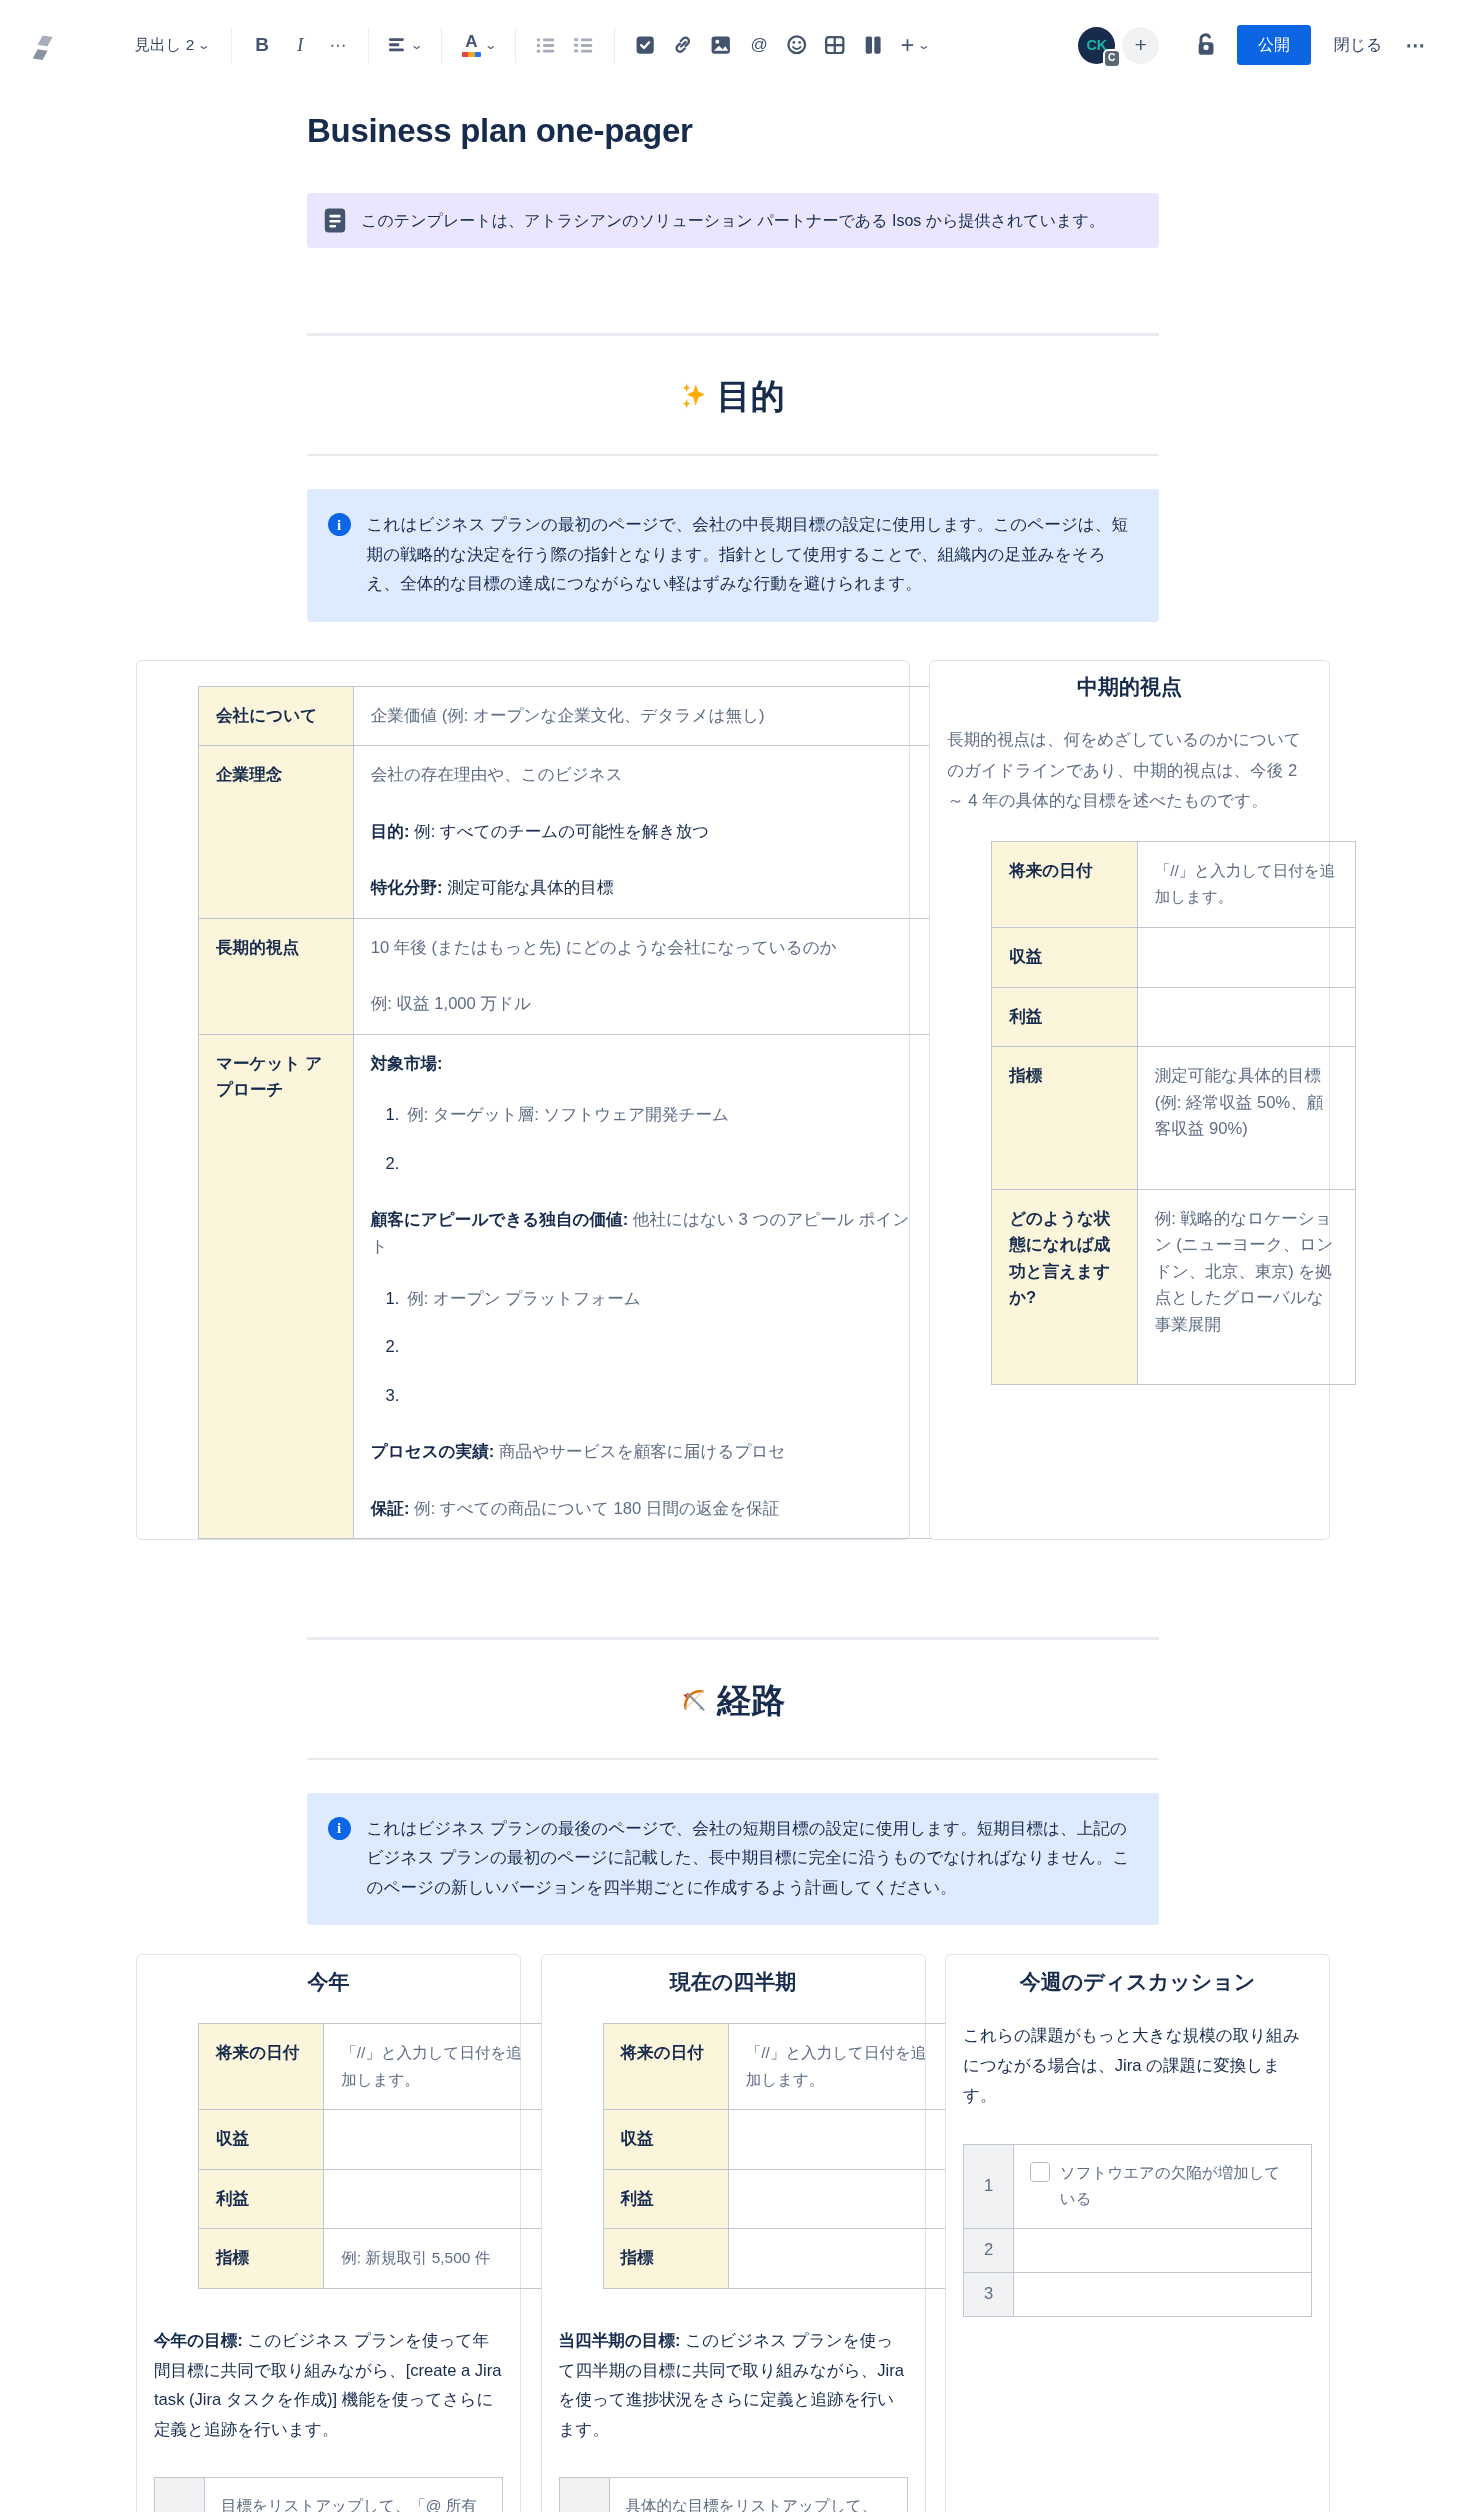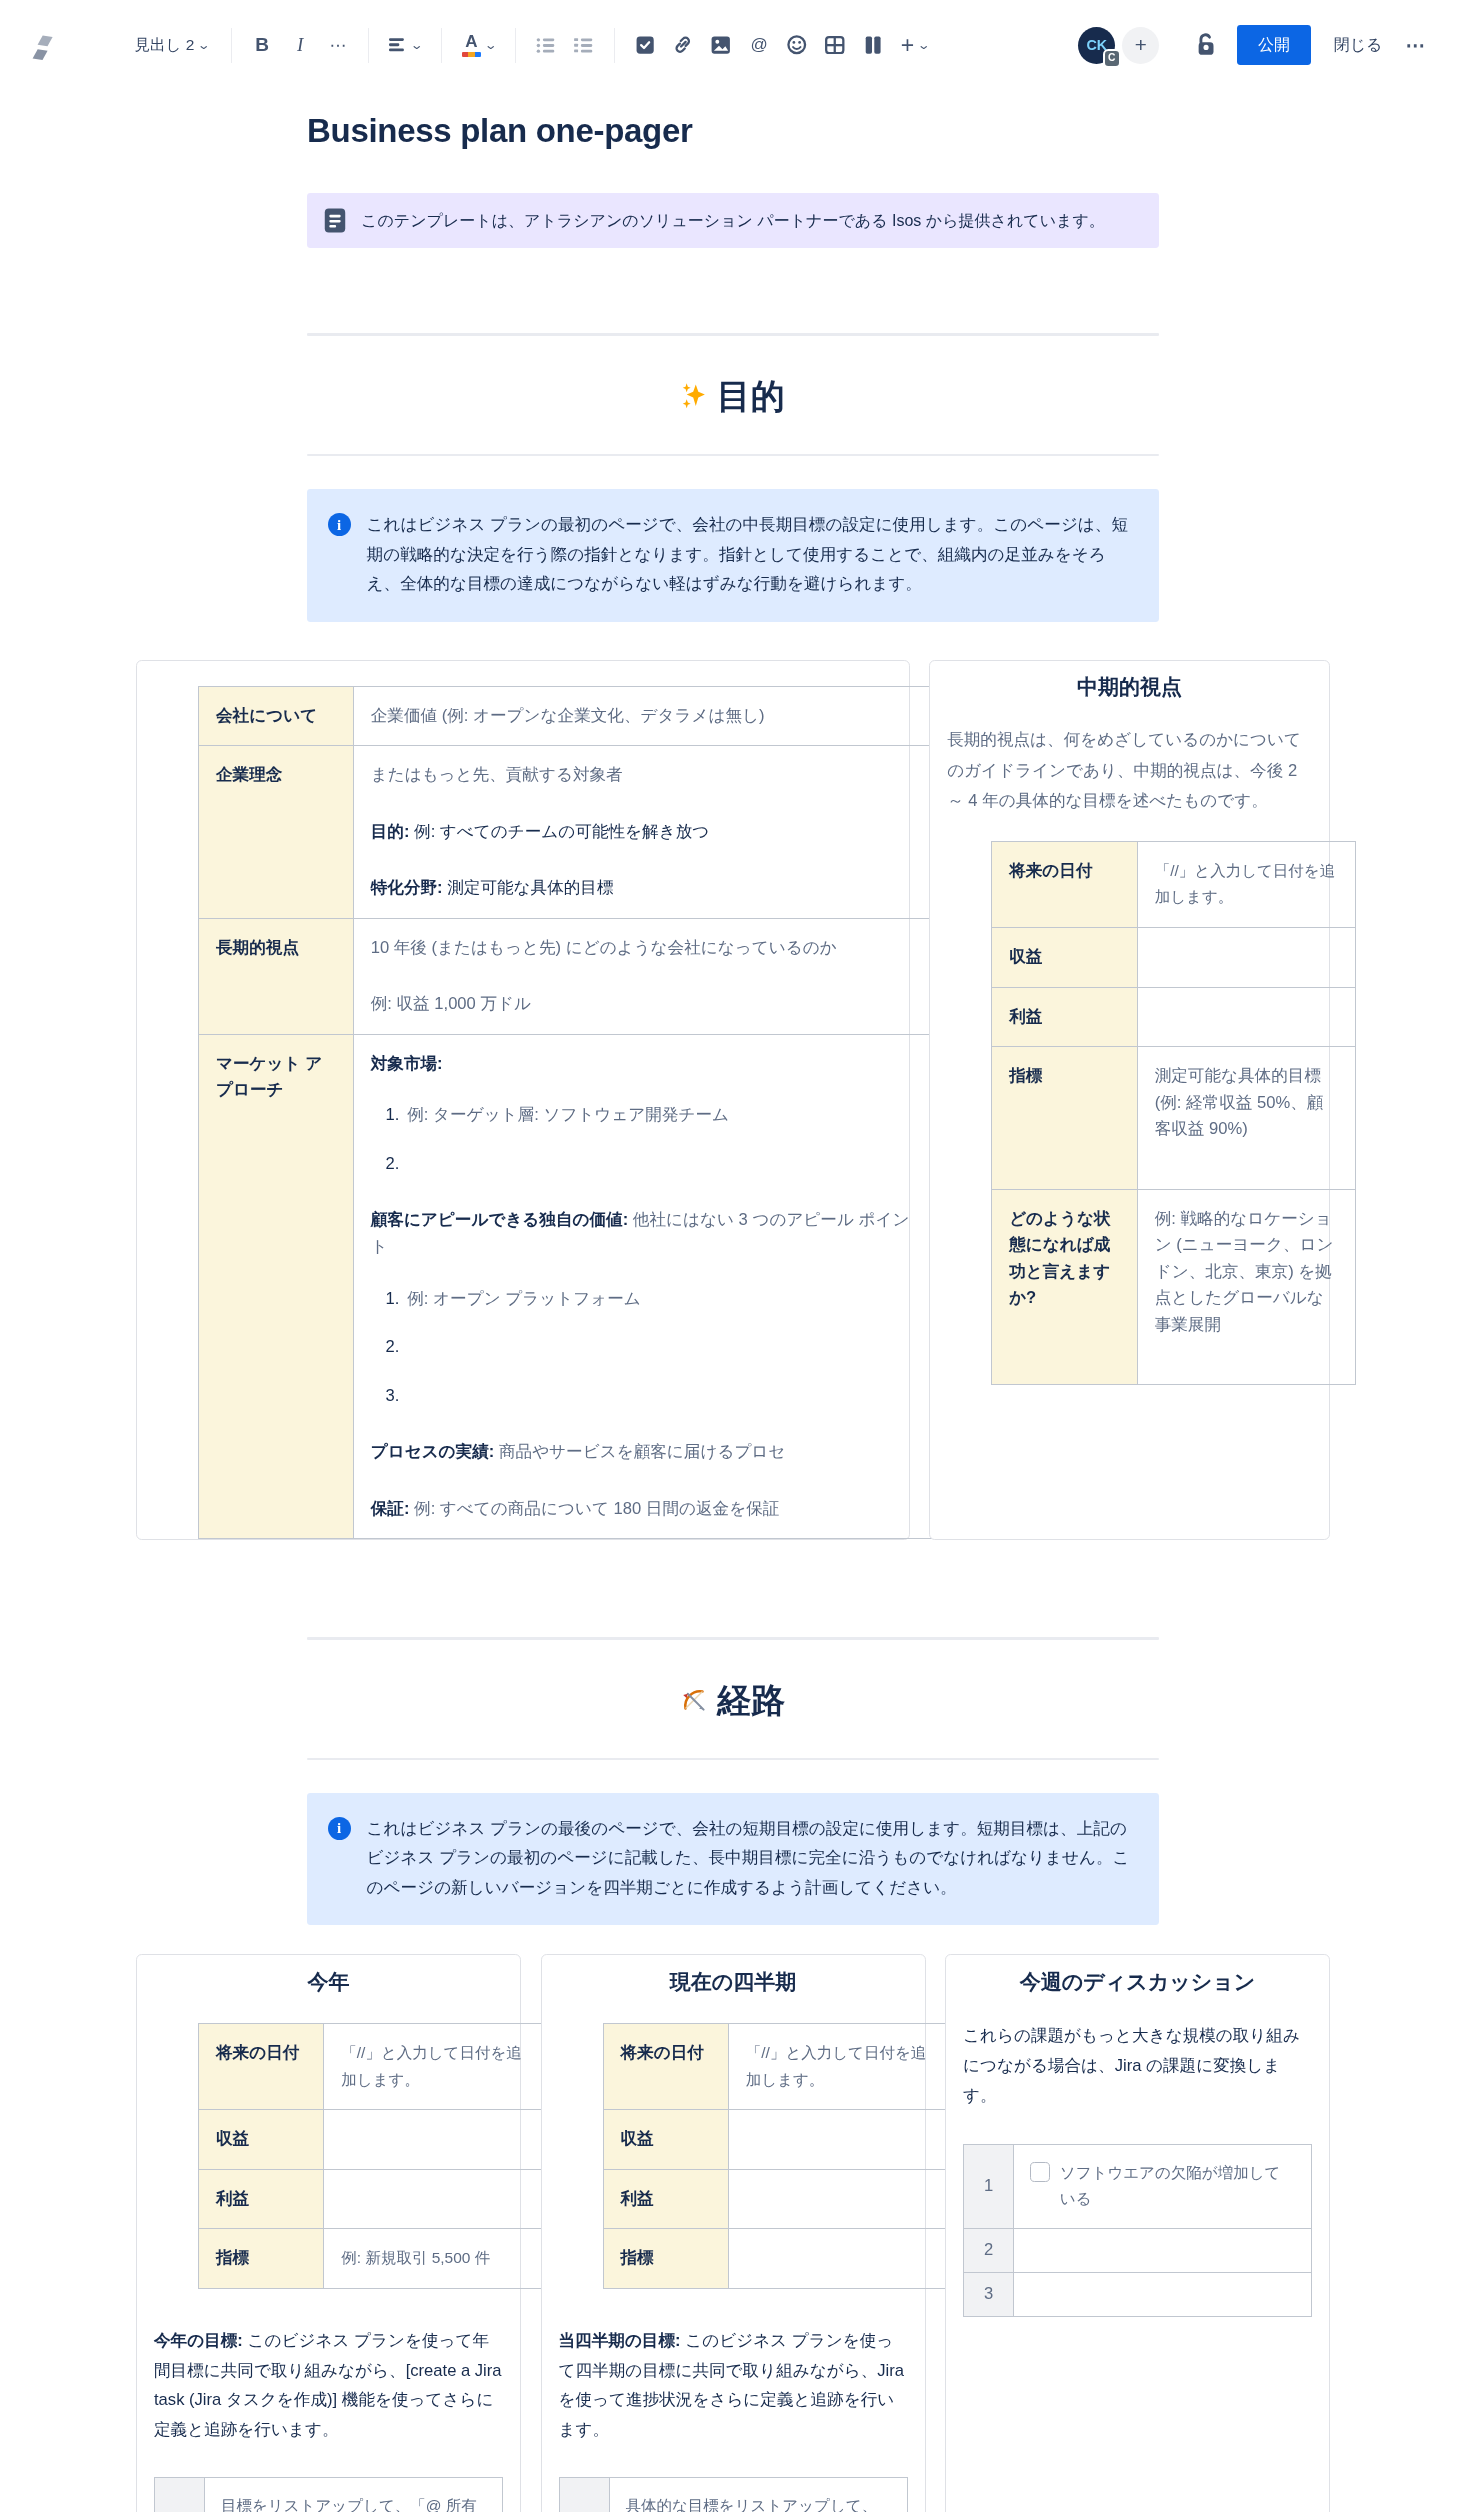--- a/index.html
+++ b/index.html
@@ -24,21 +24,21 @@
   .tb-heading { font-size: 15.5px; color: #344563; min-width: 86px; justify-content: flex-start; }
   .bold-glyph { font-weight: 800; font-size: 19px; }
   .italic-glyph { font-style: italic; font-family: "Liberation Serif", serif; font-size: 19px; }
   .chev { font-size: 11.5px; color: #44546F; transform: scaleX(1.4); display:inline-block; }
   .color-a { display:flex; flex-direction:column; align-items:center; line-height:1; }
   .color-a .a { font-size: 17px; font-weight: 700; }
   .color-bar { width: 19.5px; height: 5.2px; border-radius: 1.1px; margin-top: 1.7px;
     background: linear-gradient(90deg,#E2483D 0 33%,#F5A623 33% 66%,#1D7AFC 66% 100%); }
   .tb-right { margin-left: auto; display: flex; align-items: center; gap: 15px; }
   .avatar { position: relative; width: 37px; height: 37px; }
-  .avatar .circ { width: 37px; height: 37px; border-radius: 50%; background: #172B4D; color:#7dd3fc;
+  .avatar .circ { width: 37px; height: 37px; border-radius: 50%; background: #172B4D; color:#14b8a6;
                   display:flex; align-items:center; justify-content:center; font-size: 14.3px; font-weight:700; }
   .avatar .badge { position:absolute; right:-5.7px; bottom:-4.6px; width:18.3px; height:19.5px; border-radius:5.2px;
                    background:#596773; border:2.3px solid #fff; color:#fff; font-size:10.3px; font-weight:700;
                    display:flex; align-items:center; justify-content:center; }
   .add-avatar { width: 37px; height: 37px; border-radius: 50%; background:#F1F2F4; color:#44546F;
                 display:flex; align-items:center; justify-content:center; font-size:20.6px; margin-left:-8px; cursor:pointer; border:none;}
   .lock-btn { margin-left: 19.5px; background:none; border:none; cursor:pointer; }
   .publish-btn { margin-left: 5.7px; background:#0C66E4; color:#fff; border:none; border-radius:3.4px;
                  padding: 9.2px 20.6px; font-size: 16px; cursor:pointer; }
   .close-btn { background:none; border:none; color:#344563; font-size:16px; padding:5.7px 8px; cursor:pointer; }
@@ -285,21 +285,21 @@
             <tbody>
                 <tr>
               <th class="label-cell">会社について</th>
               <td>
                 <p class="cellp gray">企業価値 (例: オープンな企業文化、デタラメは無し)</p>
               </td>
             </tr>
             <tr>
               <th class="label-cell">企業理念</th>
               <td>
-                <p class="cellp gray">またはもっと先、貢献する対象者</p>
+                <p class="cellp gray">会社の存在理由や、このビジネス</p>
                 <p class="cellp sp"><span class="b dark">目的:</span>
                   <span class="dark"> </span><span class="dark">例: すべてのチームの可能性を解き放つ</span></p>
                 <p class="cellp sp"><span class="b dark">特化分野:</span>
                   <span class="dark"> </span><span class="dark">測定可能な具体的目標</span></p>
               </td>
             </tr>
             <tr>
               <th class="label-cell">長期的視点</th>
               <td>
                 <p class="cellp gray">10 年後 (またはもっと先) にどのような会社になっているのか</p>

